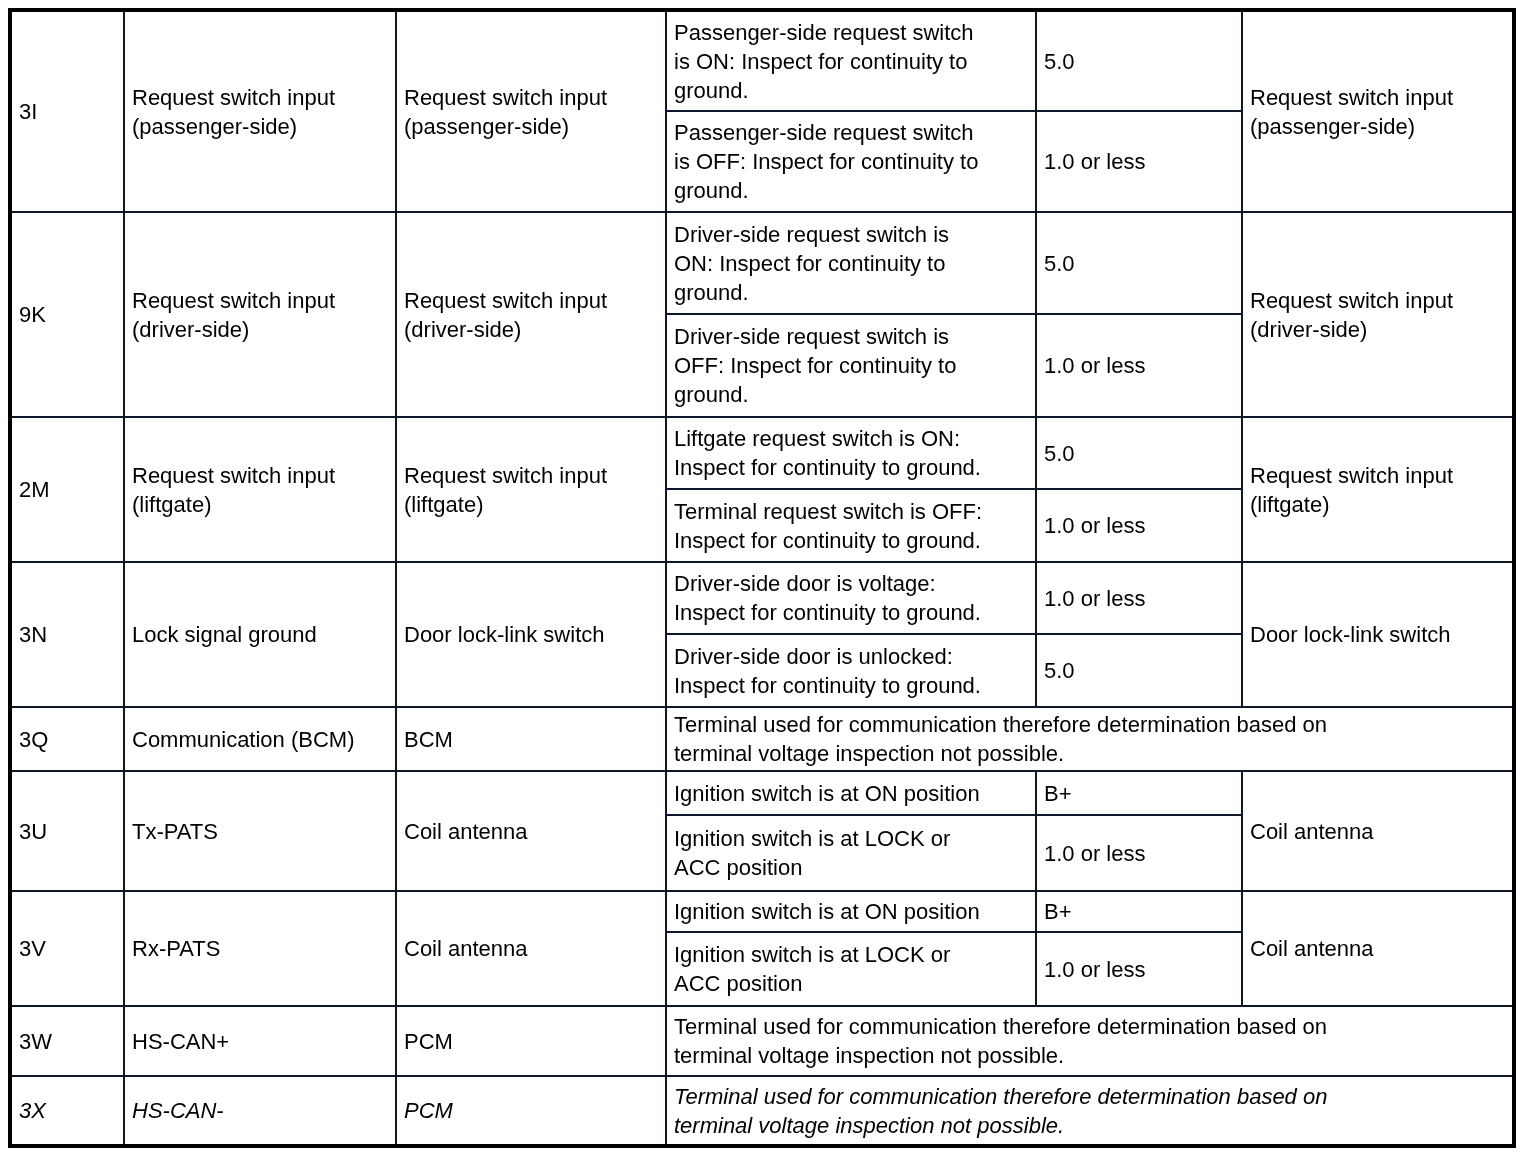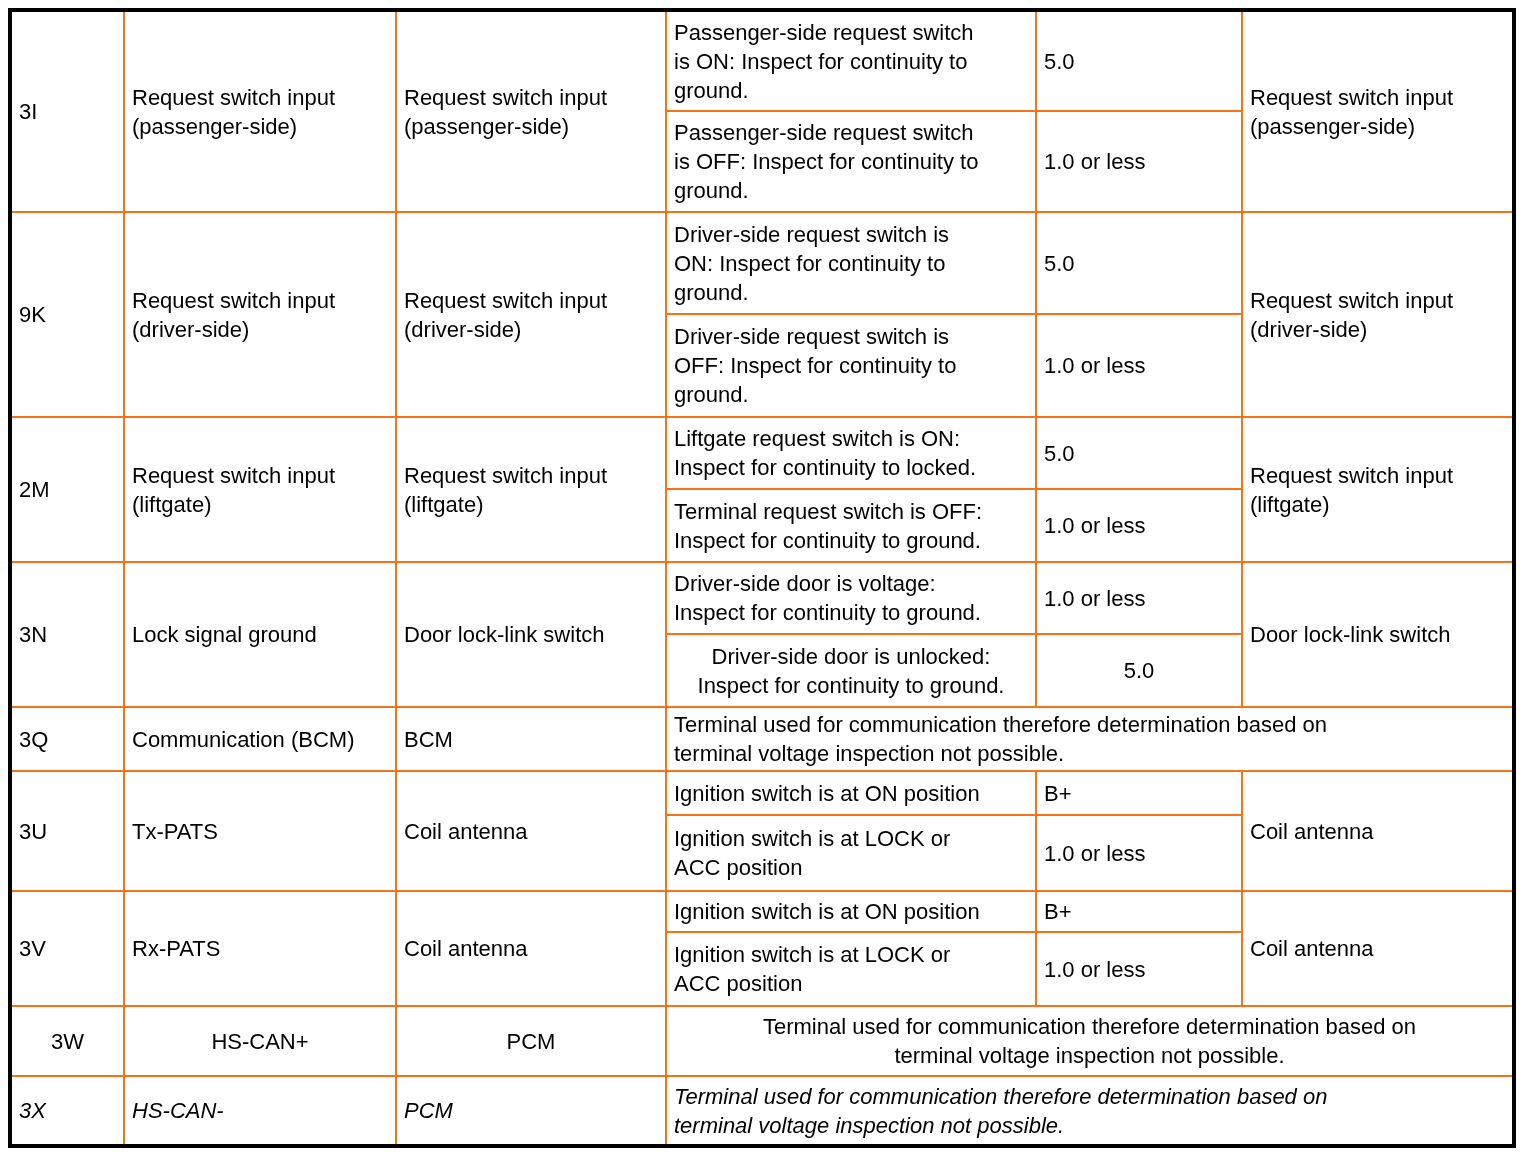--- a/index.html
+++ b/index.html
@@ -11,21 +11,21 @@
     background: #ffffff;
     font-family: "Liberation Sans", sans-serif;
   }
   table.tv-table {
     border-collapse: collapse;
     table-layout: fixed;
     width: 1504px;
     border: 4px solid #000000;
   }
   table.tv-table td {
-    border: 2px solid #f97316;
+    border: 2px solid #0f172a;
     padding: 2px 7px;
     vertical-align: middle;
     white-space: pre-line;
     overflow: hidden;
     color: #000000;
     font-size: 22px;
     line-height: 29px;
     font-family: "Liberation Sans", sans-serif;
   }
   col.c-terminal  { width: 114px; }
@@ -87,40 +87,40 @@
 ground.</td>
           <td>1.0 or less</td>
         </tr>
         <tr style="height: 72px;">
           <td rowspan="2">2M</td>
           <td rowspan="2">Request switch input
 (liftgate)</td>
           <td rowspan="2">Request switch input
 (liftgate)</td>
           <td>Liftgate request switch is ON:
-Inspect for continuity to locked.</td>
+Inspect for continuity to ground.</td>
           <td>5.0</td>
           <td rowspan="2">Request switch input
 (liftgate)</td>
         </tr>
         <tr style="height: 73px;">
           <td>Terminal request switch is OFF:
 Inspect for continuity to ground.</td>
           <td>1.0 or less</td>
         </tr>
         <tr style="height: 72px;">
           <td rowspan="2">3N</td>
           <td rowspan="2">Lock signal ground</td>
           <td rowspan="2">Door lock-link switch</td>
           <td>Driver-side door is voltage:
 Inspect for continuity to ground.</td>
           <td>1.0 or less</td>
           <td rowspan="2">Door lock-link switch</td>
         </tr>
-        <tr style="height: 73px; text-align: center;">
+        <tr style="height: 73px;">
           <td>Driver-side door is unlocked:
 Inspect for continuity to ground.</td>
           <td>5.0</td>
         </tr>
         <tr style="height: 64px;">
           <td>3Q</td>
           <td>Communication (BCM)</td>
           <td>BCM</td>
           <td colspan="3">Terminal used for communication therefore determination based on
 terminal voltage inspection not possible.</td>
@@ -144,21 +144,21 @@
           <td rowspan="2">Coil antenna</td>
           <td>Ignition switch is at ON position</td>
           <td>B+</td>
           <td rowspan="2">Coil antenna</td>
         </tr>
         <tr style="height: 74px;">
           <td>Ignition switch is at LOCK or
 ACC position</td>
           <td>1.0 or less</td>
         </tr>
-        <tr style="height: 70px; text-align: center;">
+        <tr style="height: 70px;">
           <td>3W</td>
           <td>HS-CAN+</td>
           <td>PCM</td>
           <td colspan="3">Terminal used for communication therefore determination based on
 terminal voltage inspection not possible.</td>
         </tr>
         <tr style="height: 70px; font-style: italic;">
           <td>3X</td>
           <td>HS-CAN-</td>
           <td>PCM</td>

